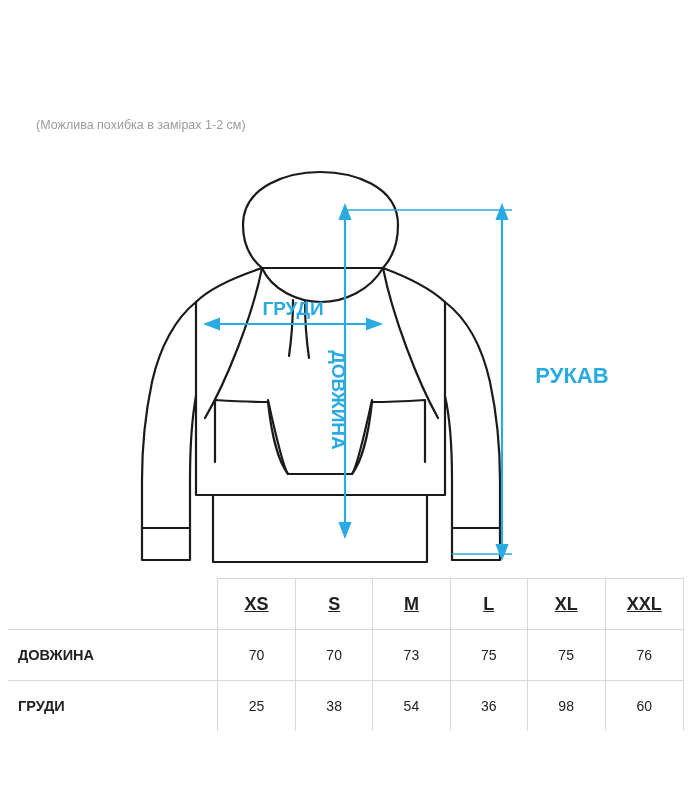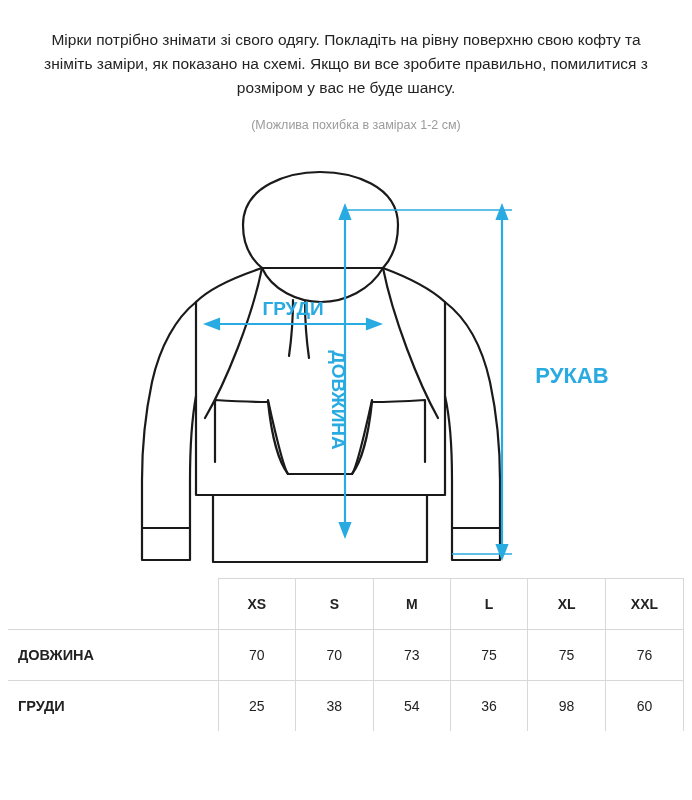--- a/index.html
+++ b/index.html
@@ -27,21 +27,21 @@
     text-align: center;
     font-size: 15.5px;
     line-height: 1.55;
     color: #232323;
   }
   .note {
     position: absolute;
     top: 118px;
     left: 36px;
     width: 640px;
-    text-align: center;
+    text-align: left;
     font-size: 12.5px;
     color: #9b9b9b;
   }
   .diagram {
     position: absolute;
     top: 150px;
     left: 0;
     width: 692px;
     height: 420px;
   }
@@ -58,21 +58,22 @@
   }
   .sizetable th, .sizetable td {
     border: 1px solid #d8d8d8;
     height: 48px;
     text-align: center;
     font-weight: normal;
     color: #222;
   }
   .sizetable thead th {
     font-weight: bold;
-    font-size: 14px;
+    font-size: 18px;
+    text-decoration: underline;
   }
   .sizetable thead th.corner {
     border-top: none;
     border-left: none;
   }
   .sizetable tbody th.rowlabel {
     text-align: left;
     padding-left: 10px;
     font-weight: bold;
     font-size: 14.5px;
@@ -83,21 +84,20 @@
   .sizetable tbody tr:last-child td {
     border-bottom: none;
   }
   .col-size { width: 78px; }
 </style>
 </head>
 <body>
 
 <div class="page">
 
-  <div class="intro">Мірки потрібно знімати зі свого одягу. Покладіть на рівну поверхню свою кофту та зніміть заміри, як показано на схемі. Якщо ви все зробите правильно, помилитися з розміром у вас не буде шансу.</div>
   <div class="note">(Можлива похибка в замірах 1-2 см)</div>
 
   <div class="diagram">
     <svg width="692" height="420" viewBox="0 0 692 420" xmlns="http://www.w3.org/2000/svg">
       <g fill="none" stroke="#1a1a1a" stroke-width="2.2" stroke-linejoin="round" stroke-linecap="round">
 
         <path d="M243 75 C243 35, 290 22, 320 22 C352 22, 398 35, 398 75 C398 95, 392 108, 383 118 L262 118 C250 108, 243 95, 243 75 Z"></path>
 
         <path d="M262 118 C272 140, 298 152, 321 152 C345 152, 370 140, 383 118"></path>
 

